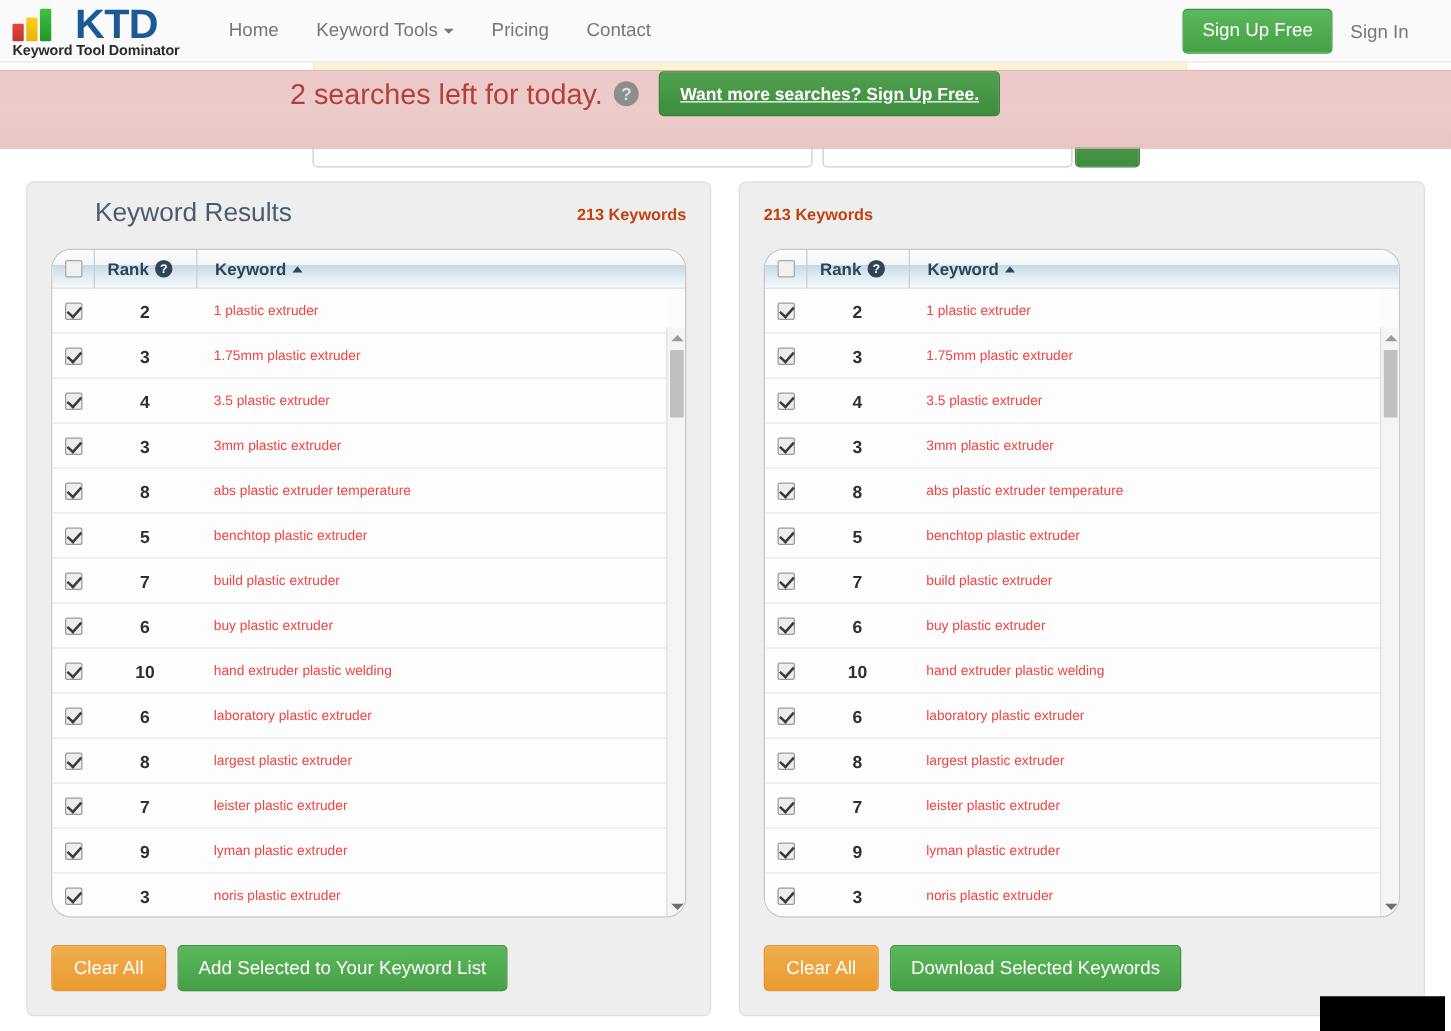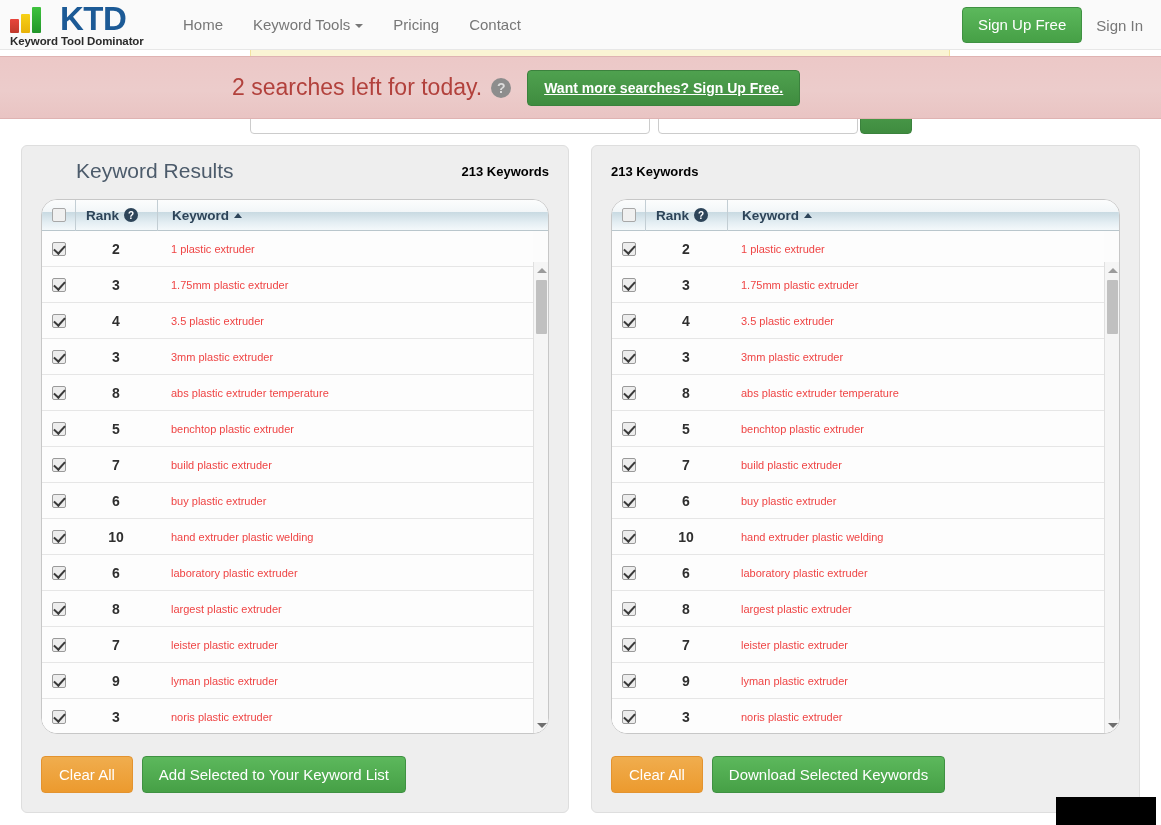--- a/index.html
+++ b/index.html
@@ -45,21 +45,21 @@
   .nav-link {
     color: #777; font-size: 15px; padding: 0 15px; line-height: 50px;
     text-decoration: none; cursor: pointer; white-space: nowrap;
   }
   .caret {
     display: inline-block; width: 0; height: 0; margin-left: 5px;
     vertical-align: middle;
     border-left: 4px solid transparent; border-right: 4px solid transparent;
     border-top: 4px solid #777;
   }
-  .nav-right { position: absolute; right: 4px; top: 0; height: 50px; display: flex; align-items: center; }
+  .nav-right { position: absolute; right: 20px; top: 0; height: 50px; display: flex; align-items: center; }
   .btn-signup {
     background: linear-gradient(180deg,#5cb85c,#46a046);
     border: 1px solid #3f9142; border-radius: 4px;
     color: #fff; font-size: 15px; padding: 8px 15px; cursor: pointer;
     line-height: 1.2;
   }
   .signin-link { color: #777; font-size: 15px; padding: 0 14px; text-decoration: none; cursor: pointer; }
 
   
   .yellow-strip {
@@ -68,21 +68,21 @@
     border-radius: 4px 4px 0 0;
     overflow: hidden; z-index: 5;
   }
 
   
   .pink-banner {
     position: absolute; left: 0; top: 56px; width: 1161px; height: 63px;
     background: linear-gradient(180deg,#ecc8c7,#eccccb 55%,#e9c4c3);
     border-top: 1px solid #dfb3b2;
     border-bottom: 1px solid #dfb3b2;
-    display: flex; align-items: center;
+    display: flex; align-items: flex-start;
     z-index: 20;
   }
   .pink-inner { display: flex; align-items: center; margin-left: 232px; }
   .searches-left {
     font-size: 23px; color: #b2413c; font-weight: normal; white-space: nowrap;
   }
   .help-circle {
     display: inline-flex; align-items: center; justify-content: center;
     width: 20px; height: 20px; border-radius: 50%;
     background: #8d8d8d; color: #dcdcdc;
@@ -119,21 +119,21 @@
     border-radius: 6px;
   }
   .panel.left  { left: 21px;  width: 548px; }
   .panel.right { left: 591px; width: 549px; }
 
   .panel-head {
     position: relative; height: 50px; padding: 0 19px;
     display: flex; align-items: center; justify-content: space-between;
   }
   .panel-title { font-size: 21px; color: #4c5b6b; font-weight: normal; margin-left: 35px; }
-  .panel-count { font-size: 13px; color: #000000; font-weight: bold; }
+  .panel-count { font-size: 13px; color: #c2410c; font-weight: bold; }
 
   
   .table-wrap {
     position: absolute; left: 19px; right: 19px; top: 53px; bottom: 78px;
     background: #fff;
     border: 1px solid #c7c7c7;
     border-radius: 16px;
     overflow: hidden;
   }
   .thead {

